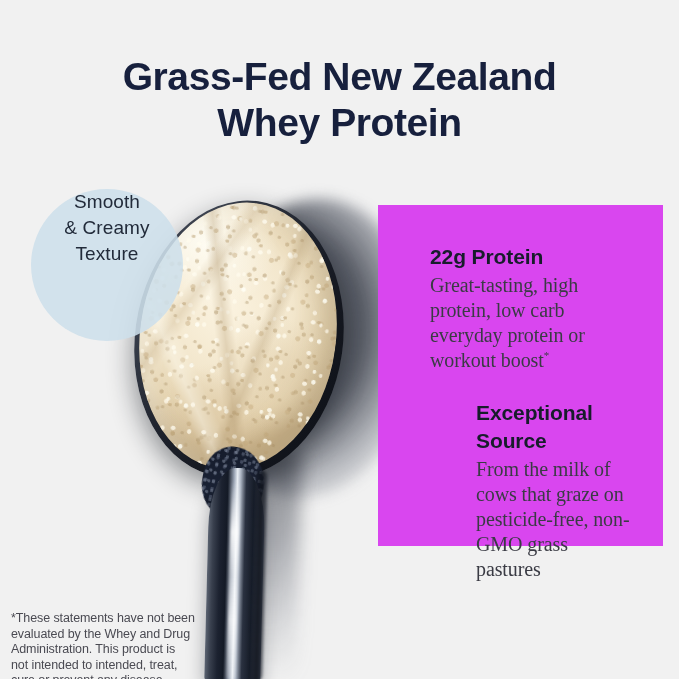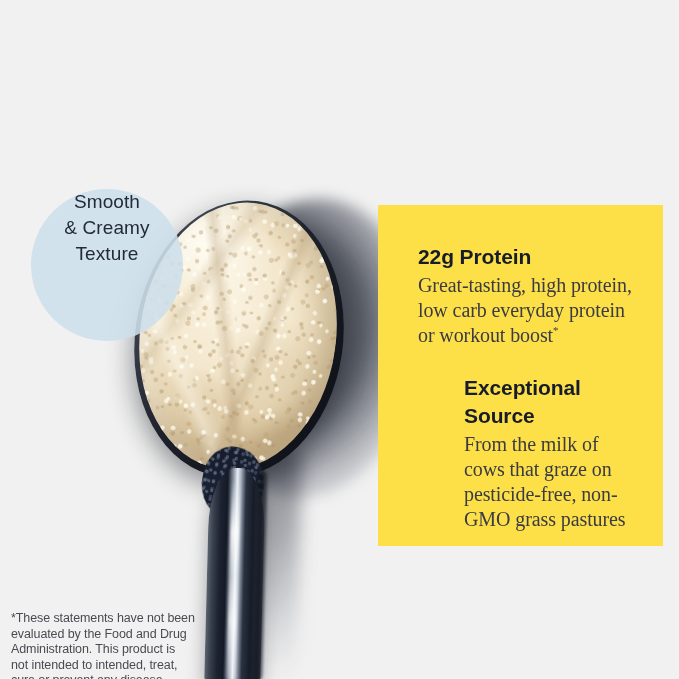--- a/index.html
+++ b/index.html
@@ -242,23 +242,23 @@
   }
   #texture-badge .badge-text span { display: block; }
 
   
   #info-card {
     position: absolute;
     left: 378px;
     top: 205px;
     width: 285px;
     height: 341px;
-    background: #fde047;
+    background: #d946ef;
     box-sizing: border-box;
-    padding: 38px 26px 0 40px;
+    padding: 38px 26px 0 52px;
   }
   .info-block { margin-bottom: 26px; }
   .info-block:last-child { margin-bottom: 0; margin-left: 46px; }
   .info-heading {
     color: #171c2b;
     font-family: "Liberation Sans", sans-serif;
     font-weight: 700;
     font-size: 21px;
     line-height: 28px;
     letter-spacing: -0.1px;
@@ -292,20 +292,24 @@
     line-height: 15.5px;
     letter-spacing: -0.1px;
   }
   #disclaimer .dline { display: block; }
 </style>
 </head>
 <body>
 
 <div id="stage">
 
+  <h1 id="page-title">
+    <span class="tline">Grass-Fed New Zealand</span>
+    <span class="tline">Whey Protein</span>
+  </h1>
 
   <div id="product-photo">
     <div class="photo-shadow"></div>
     <div class="handle-shadow"></div>
     <div class="spoon-bowl"></div>
     <div class="powder"></div>
     <div class="neck-granules"></div>
     <div class="spoon-handle"></div>
     <div class="handle-edge-dark"></div>
     <div class="handle-gloss"></div>
@@ -328,19 +332,19 @@
 
     <div class="info-block">
       <p class="info-heading">Exceptional Source</p>
       <p class="info-body">From the milk of cows that graze on pesticide-free, non-GMO grass pastures</p>
     </div>
 
   </div>
 
   <div id="disclaimer">
     <span class="dline">*These statements have not been</span>
-    <span class="dline">evaluated by the Food and Drug</span>
+    <span class="dline">evaluated by the Whey and Drug</span>
     <span class="dline">Administration. This product is</span>
     <span class="dline">not intended to intended, treat,</span>
     <span class="dline">cure or prevent any disease.</span>
   </div>
 
 </div>
 
 </body></html>

